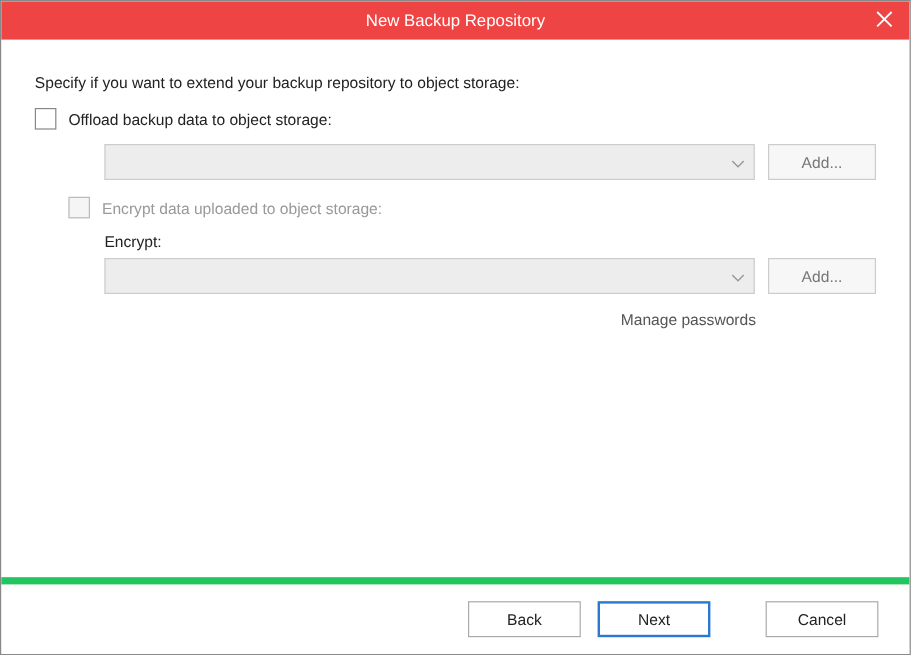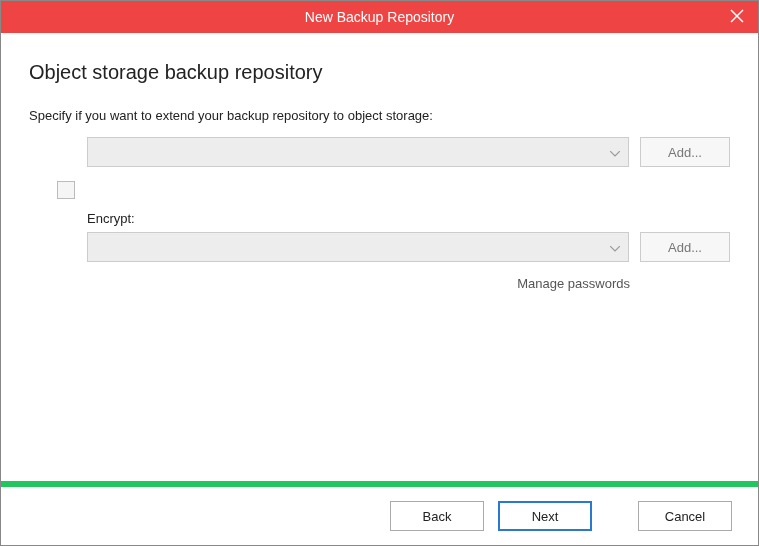--- a/index.html
+++ b/index.html
@@ -177,37 +177,41 @@
     <span>
       <svg viewBox="0 0 14 14">
           <line x1="1" y1="1" x2="13" y2="13" stroke="#fff" stroke-width="1.5"></line>
           <line x1="13" y1="1" x2="1" y2="13" stroke="#fff" stroke-width="1.5"></line>
         </svg>
     </span>
   </div>
 </div>
 
 <div class="content">
-  <h1 class="page-title">Object storage backup repository</h1>
   <p class="page-subtitle">Specify if you want to extend your backup repository to object storage:</p>
 
+  <div class="checkbox-row">
+    <div class="checkbox"></div>
+    <span class="checkbox-label">Offload backup data to object storage:</span>
+  </div>
 
   <div class="field-row indent2">
     <div class="dropdown">
       <span class="dropdown-chevron">
         <svg width="10" height="6" viewBox="0 0 10 6">
             <path d="M0 0 L5 5 L10 0" fill="none" stroke="#999" stroke-width="1.2"></path>
           </svg>
       </span>
     </div>
     <div class="add-button">Add...</div>
   </div>
 
   <div class="checkbox-row indent">
     <div class="checkbox disabled"></div>
+    <span class="checkbox-label disabled">Encrypt data uploaded to object storage:</span>
   </div>
 
   <div class="indent2">
     <div class="password-label">Encrypt:</div>
     <div class="field-row">
       <div class="dropdown">
         <span class="dropdown-chevron">
           <svg width="10" height="6" viewBox="0 0 10 6">
               <path d="M0 0 L5 5 L10 0" fill="none" stroke="#999" stroke-width="1.2"></path>
             </svg>

